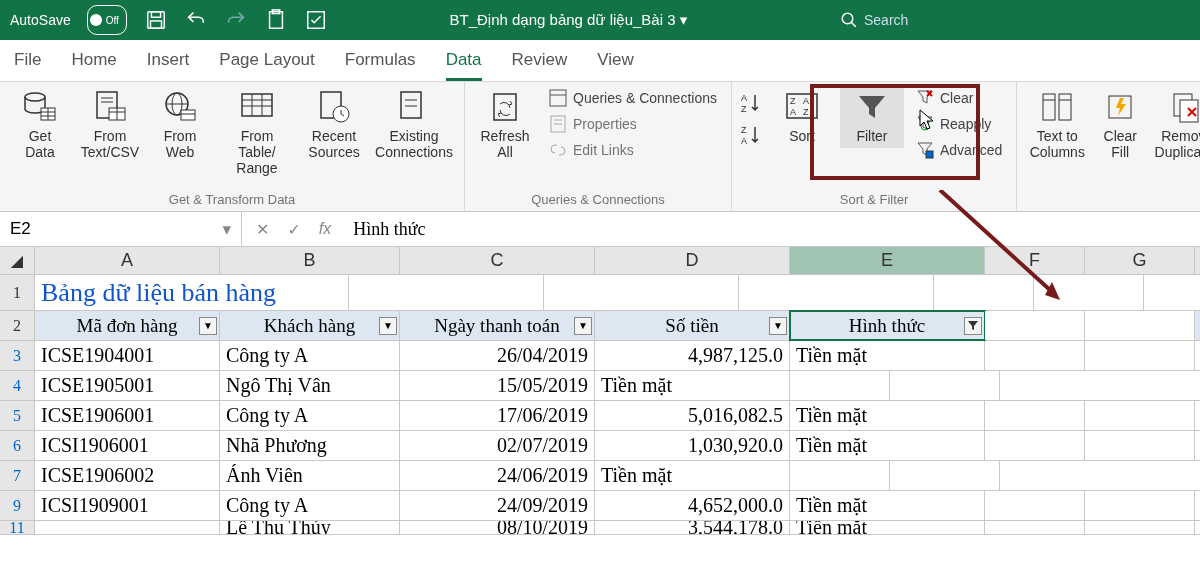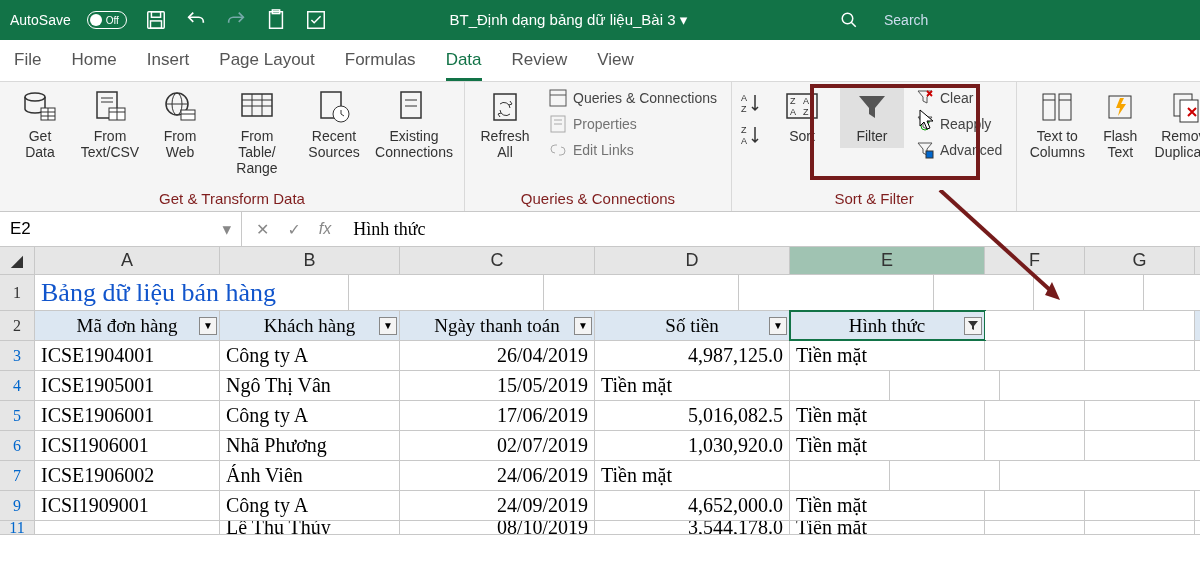--- a/index.html
+++ b/index.html
@@ -1,37 +1,37 @@
 <!DOCTYPE html>
 <html><head>
 <meta charset="utf-8">
 <style>
   * { box-sizing: border-box; margin: 0; padding: 0; }
   body { font-family: "Segoe UI", Arial, sans-serif; font-size: 14px; background: #fff; width: 1200px; overflow: hidden; }
 
   
   .title-bar { background: #127347; color: #fff; height: 40px; display: flex; align-items: center; padding: 0 10px; }
   .autosave { display: flex; align-items: center; gap: 16px; margin-right: 18px; }
-  .toggle { width: 40px; height: 18px; border: 1.5px solid #fff; border-radius: 10px; position: relative; display: inline-flex; align-items: center; }
+  .toggle { width: 40px; height: 30px; border: 1.5px solid #fff; border-radius: 10px; position: relative; display: inline-flex; align-items: center; }
   .toggle-knob { width: 12px; height: 12px; background: #fff; border-radius: 50%; position: absolute; left: 2px; }
   .qat { display: flex; gap: 18px; align-items: center; }
   .qat-svg { width: 22px; height: 22px; }
   .title-text { flex: 1; text-align: center; font-size: 15px; }
-  .search-area { display: flex; align-items: center; gap: 26px; width: 380px; padding-left: 30px; }
+  .search-area { display: flex; align-items: center; gap: 6px; width: 380px; padding-left: 30px; }
 
   
   .tabs { display: flex; background: #fff; border-bottom: 1px solid #d9d9d9; padding: 10px 14px 0; gap: 30px; font-size: 17px; color: #555; }
   .tab { padding-bottom: 8px; cursor: pointer; }
   .tab.active { color: #127347; border-bottom: 3px solid #127347; font-weight: 500; }
 
   
   .ribbon { display: flex; background: #f5f5f5; border-bottom: 1px solid #c8c8c8; height: 130px; position: relative; }
   .rgroup { display: flex; flex-direction: column; border-right: 1px solid #d9d9d9; padding: 4px 8px 2px; }
   .rgroup-body { display: flex; flex: 1; align-items: flex-start; gap: 6px; }
-  .rgroup-label { text-align: center; font-size: 15px; color: #7f1d1d; padding: 3px 0 2px; }
+  .rgroup-label { text-align: center; font-size: 13px; color: #737373; padding: 3px 0 2px; }
   .rbtn { display: flex; flex-direction: column; align-items: center; justify-content: flex-start; padding: 4px 6px; width: 64px; font-size: 14px; color: #333; text-align: center; line-height: 1.15; gap: 4px; cursor: pointer; }
   .rbtn-icon { width: 34px; height: 34px; display: flex; align-items: center; justify-content: center; }
   .rbtn-small { display: flex; align-items: center; gap: 6px; padding: 3px 6px; font-size: 14px; color: #444; cursor: pointer; white-space: nowrap; }
   .rbtn-small.disabled { color: #737373; }
   .vcol { display: flex; flex-direction: column; gap: 2px; }
   .small-ic { width: 18px; height: 18px; flex-shrink: 0; }
 
   .filter-btn { background: #e0e0e0; }
   .highlight-box { position: absolute; border: 4px solid #751b1b; top: 84px; left: 810px; width: 170px; height: 96px; pointer-events: none; }
   .arrow-annot { position: absolute; top: 190px; left: 930px; pointer-events: none; }
@@ -307,21 +307,21 @@
           </span>
         <span>Text to Columns</span>
       </div>
       <div class="rbtn" style="width:50px">
         <span class="rbtn-icon">
             <svg viewBox="0 0 34 34">
               <rect x="6" y="6" width="22" height="22" fill="none" stroke="#333"></rect>
               <path d="M17 8l-4 10h4l-2 8 8-12h-5l3-6z" fill="#f7a500"></path>
             </svg>
           </span>
-        <span>Flash Text</span>
+        <span>Clear Fill</span>
       </div>
       <div class="rbtn" style="width:72px">
         <span class="rbtn-icon">
             <svg viewBox="0 0 34 34">
               <rect x="4" y="4" width="18" height="22" fill="none" stroke="#333"></rect>
               <rect x="10" y="10" width="18" height="22" fill="#fff" stroke="#333"></rect>
               <path d="M18 18l8 8M26 18l-8 8" stroke="#c00" stroke-width="2"></path>
             </svg>
           </span>
         <span>Remove Duplicates</span>

